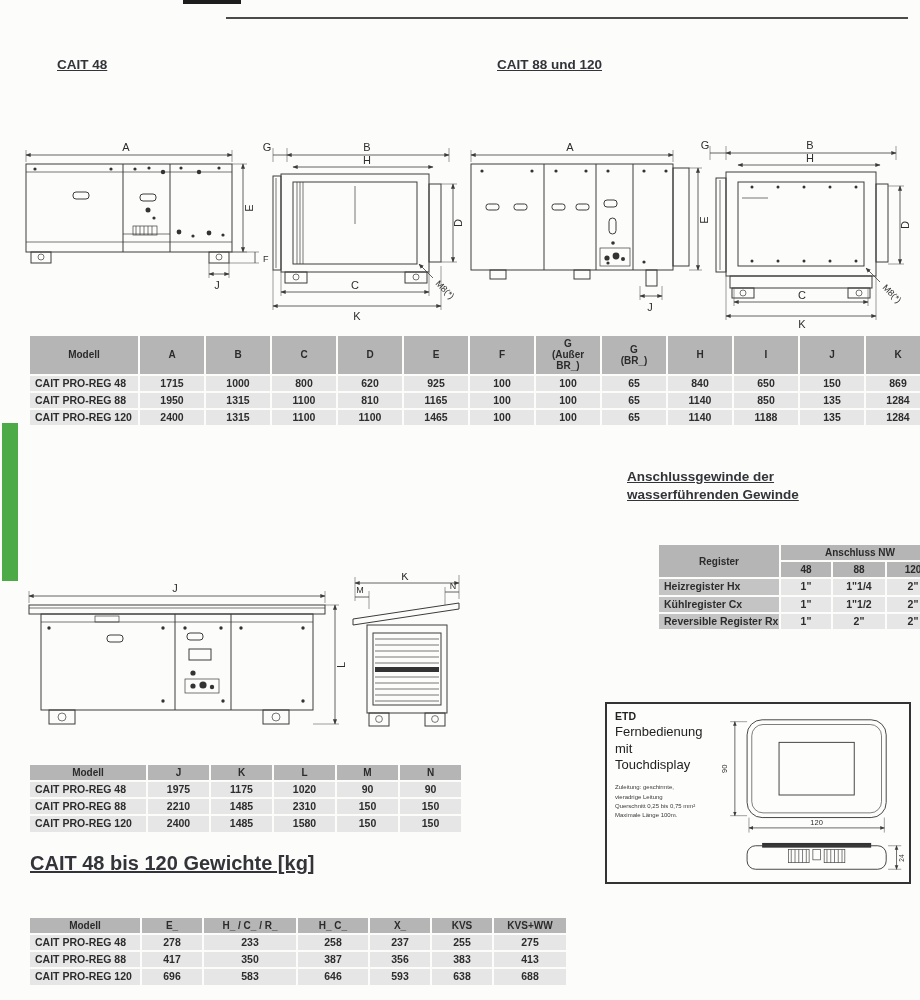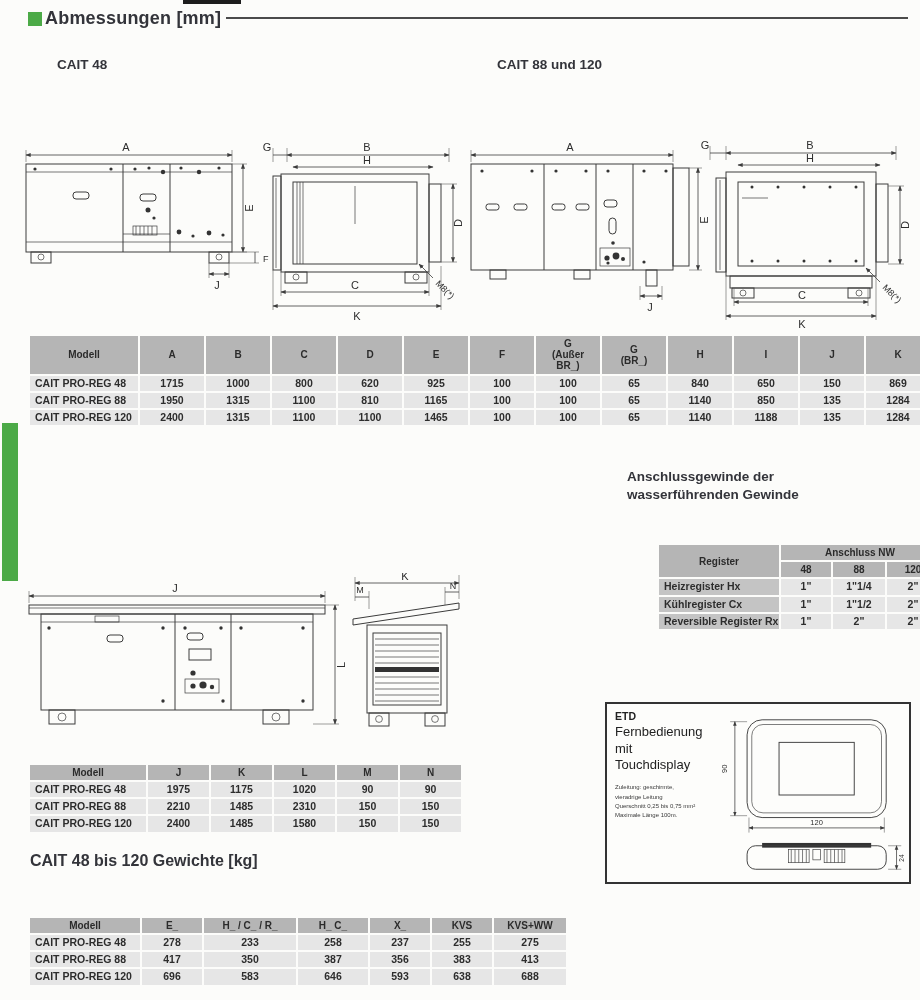--- a/index.html
+++ b/index.html
@@ -8,21 +8,21 @@
 
   
   .artifact{position:absolute;left:183px;top:0;width:58px;height:4px;background:#1d1d1d;}
 
   
   .hdr{position:absolute;left:28px;top:8px;display:flex;align-items:center;}
   .green-sq{width:14px;height:14px;background:#4caa47;margin-right:3px;}
   .hdr-title{font-size:18px;font-weight:700;color:#33343a;letter-spacing:.2px;}
   .hdr-rule{position:absolute;left:226px;top:17px;width:682px;height:2px;background:#4b4b4b;}
 
-  .sec-title{position:absolute;font-weight:700;color:#33343a;font-size:13.5px;}
+  .sec-title{position:absolute;font-weight:700;color:#33343a;font-size:13.5px;text-decoration:underline;}
   .preline{white-space:pre-line;}
 
   .green-bar{position:absolute;left:2px;top:423px;width:16px;height:158px;background:#4caa47;}
 
   
   .drawing{position:absolute;}
   svg text{font-family:"Liberation Sans",sans-serif;fill:#2e2e2e;}
   .thin{fill:none;stroke:#3c3c3c;stroke-width:1;}
   .thin2{fill:none;stroke:#3c3c3c;stroke-width:0.7;}
   .dl{stroke:#3c3c3c;stroke-width:0.8;fill:none;}
@@ -46,24 +46,20 @@
   .etd-sub{font-size:13px;font-weight:400;color:#222;line-height:1.3;}
   .etd-note{margin-top:9px;font-size:6px;color:#3a3a3a;line-height:1.55;}
 </style>
 </head>
 <body>
 
 <div class="page">
 
   <div class="artifact"></div>
 
-  <div class="hdr">
-    <div class="green-sq"></div>
-    <div class="hdr-title">Abmessungen [mm]</div>
-  </div>
   <div class="hdr-rule"></div>
 
   <div class="sec-title" style="left:57px;top:57px;">CAIT 48</div>
   <div class="sec-title" style="left:497px;top:57px;">CAIT 88 und 120</div>
 
   <svg class="drawing" style="left:23px;top:138px;" width="442" height="192" viewBox="0 0 442 192">
     <defs>
       <marker id="m1" viewBox="0 0 10 10" refX="9" refY="5" markerWidth="6.5" markerHeight="6.5" orient="auto-start-reverse">
         <path d="M0,1 L10,5 L0,9 z" fill="#3c3c3c"></path>
       </marker>
@@ -524,21 +520,21 @@
           <td>CAIT PRO-REG 120</td>
           <td>2400</td>
           <td>1485</td>
           <td>1580</td>
           <td>150</td>
           <td>150</td>
         </tr>
       </tbody>
   </table>
 
-  <div class="sec-title" style="left:30px;top:852px;font-size:16px;">CAIT 48 bis 120 Gewichte [kg]</div>
+  <div class="sec-title" style="left:30px;top:852px;font-size:20px;">CAIT 48 bis 120 Gewichte [kg]</div>
 
   <table class="tbl" style="left:28px;top:916px;width:536px;">
     <colgroup>
       <col style="width:110px;">
         <col style="width:60px;">
         <col style="width:92px;">
         <col style="width:70px;">
       <col style="width:60px;">
         <col style="width:60px;">
         <col style="width:72px;">

